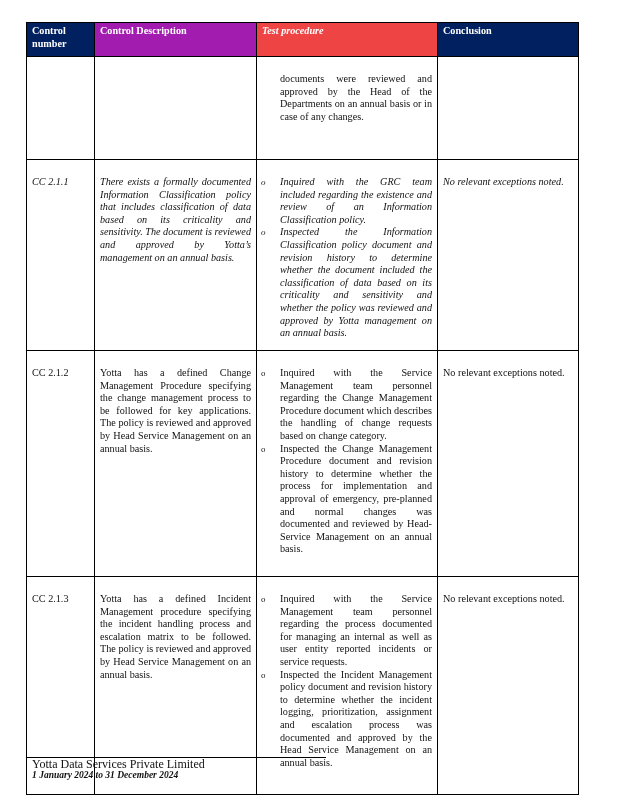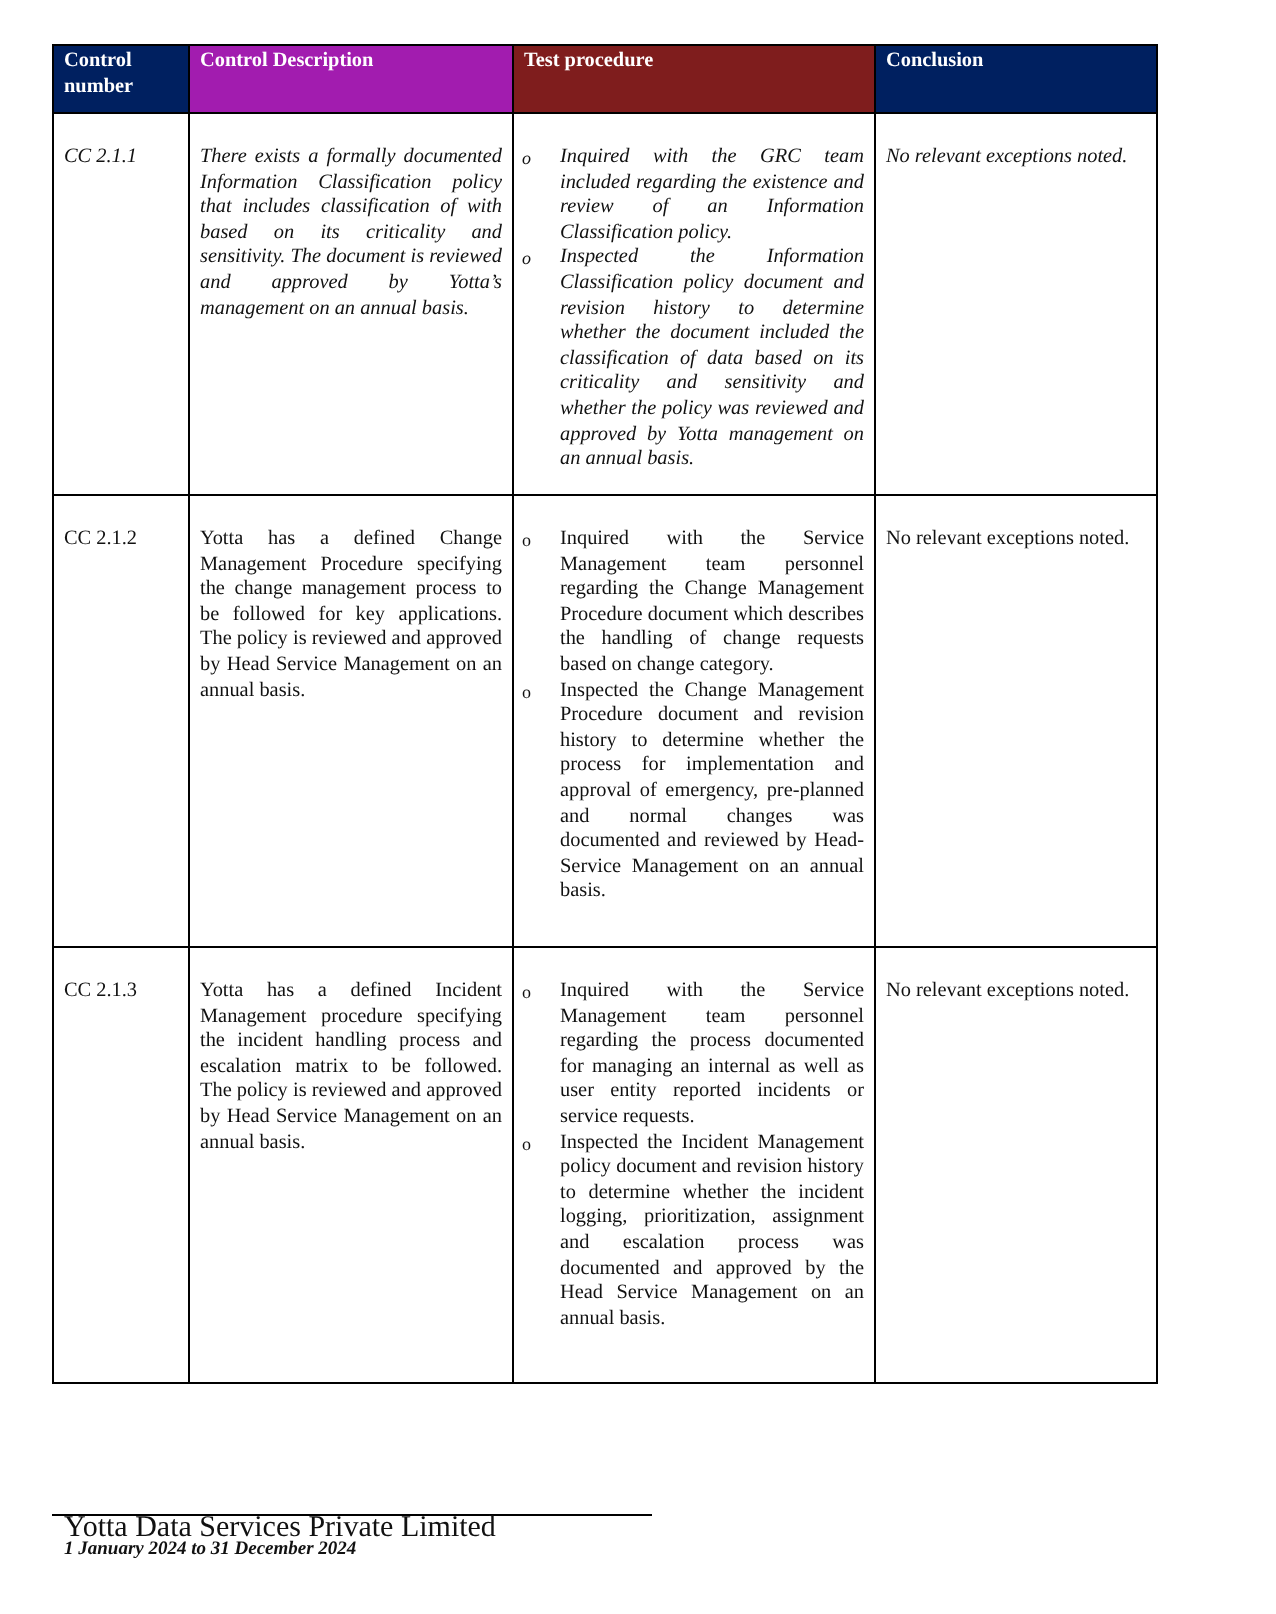--- a/index.html
+++ b/index.html
@@ -83,21 +83,21 @@
     left: 26px;
     top: 757px;
     width: 300px;
     height: 0;
     border-top: 1px solid #000000;
   }
   .footer-company {
     position: absolute;
     left: 32px;
     top: 759px;
-    font-size: 15px;
+    font-size: 12px;
     line-height: 11px;
   }
   .footer-period {
     position: absolute;
     left: 32px;
     top: 770px;
     font-size: 9.5px;
     line-height: 11px;
     font-style: italic;
     font-weight: bold;
@@ -119,30 +119,38 @@
     <colgroup>
       <col class="c1">
         <col class="c2">
         <col class="c3">
         <col class="c4">
     </colgroup>
     <thead>
       <tr>
         <th style="background: rgb(0, 32, 96); color: rgb(255, 255, 255);">Control number</th>
         <th style="background: #a21caf; color: rgb(255, 255, 255);">Control Description</th>
-        <th style="background: #7f1d1d; color: rgb(255, 255, 255);">Test procedure</th>
+        <th style="background: #ef4444; color: rgb(255, 255, 255); font-style: italic;">Test procedure</th>
         <th style="background: rgb(0, 32, 96); color: rgb(255, 255, 255);">Conclusion</th>
       </tr>
     </thead>
     <tbody>
 
+      <tr class="row-cont">
+        <td></td>
+        <td></td>
+        <td>
+          <div class="cont-text">documents were reviewed and approved by the Head of the Departments on an annual basis or in case of any changes.</div>
+        </td>
+        <td></td>
+      </tr>
 
       <tr class="row-1">
         <td>CC 2.1.1</td>
-        <td class="justify">There exists a formally documented Information Classification policy that includes classification of with based on its criticality and sensitivity. The document is reviewed and approved by Yotta’s management on an annual basis.</td>
+        <td class="justify">There exists a formally documented Information Classification policy that includes classification of data based on its criticality and sensitivity. The document is reviewed and approved by Yotta’s management on an annual basis.</td>
         <td>
           <ul class="proc">
             <li>
               <span class="bullet">o</span>
               <span>Inquired with the GRC team included regarding the existence and review of an Information Classification policy.</span>
             </li>
             <li>
               <span class="bullet">o</span>
               <span>Inspected the Information Classification policy document and revision history to determine whether the document included the classification of data based on its criticality and sensitivity and whether the policy was reviewed and approved by Yotta management on an annual basis.</span>
             </li>

